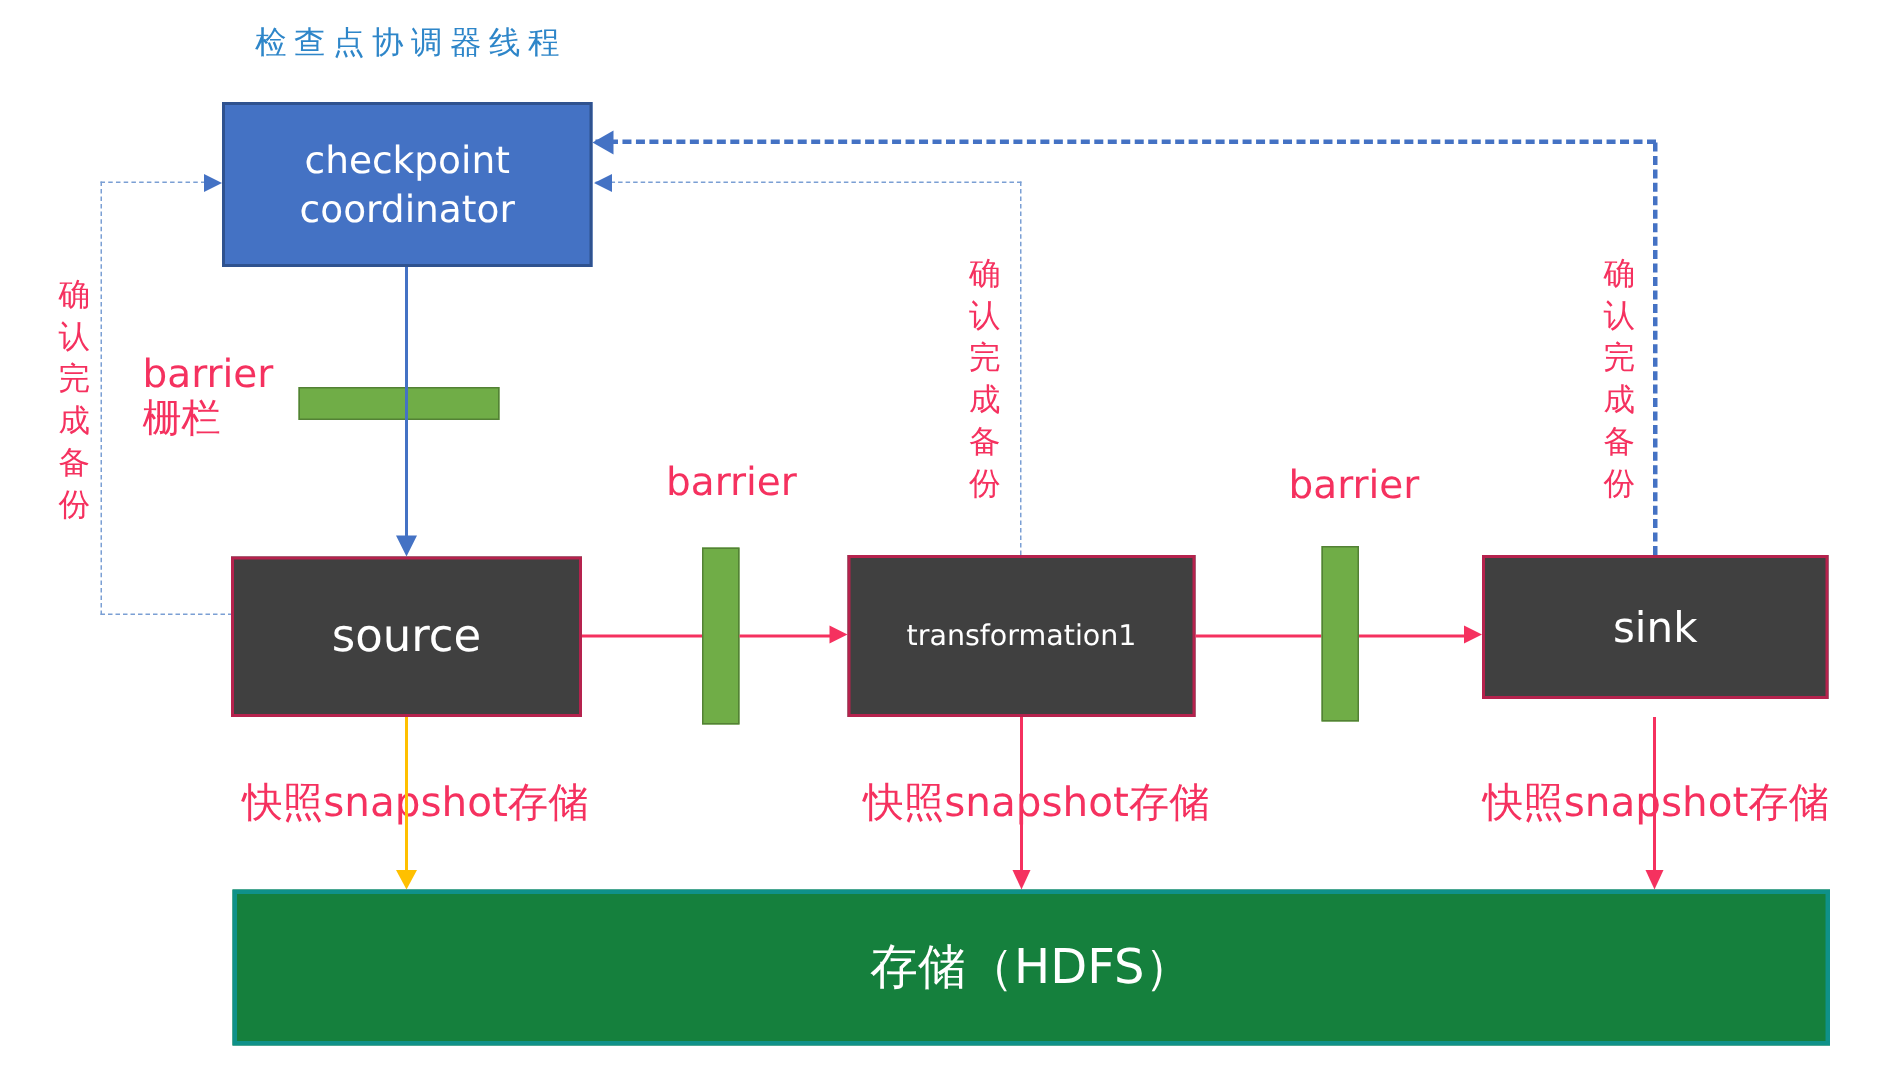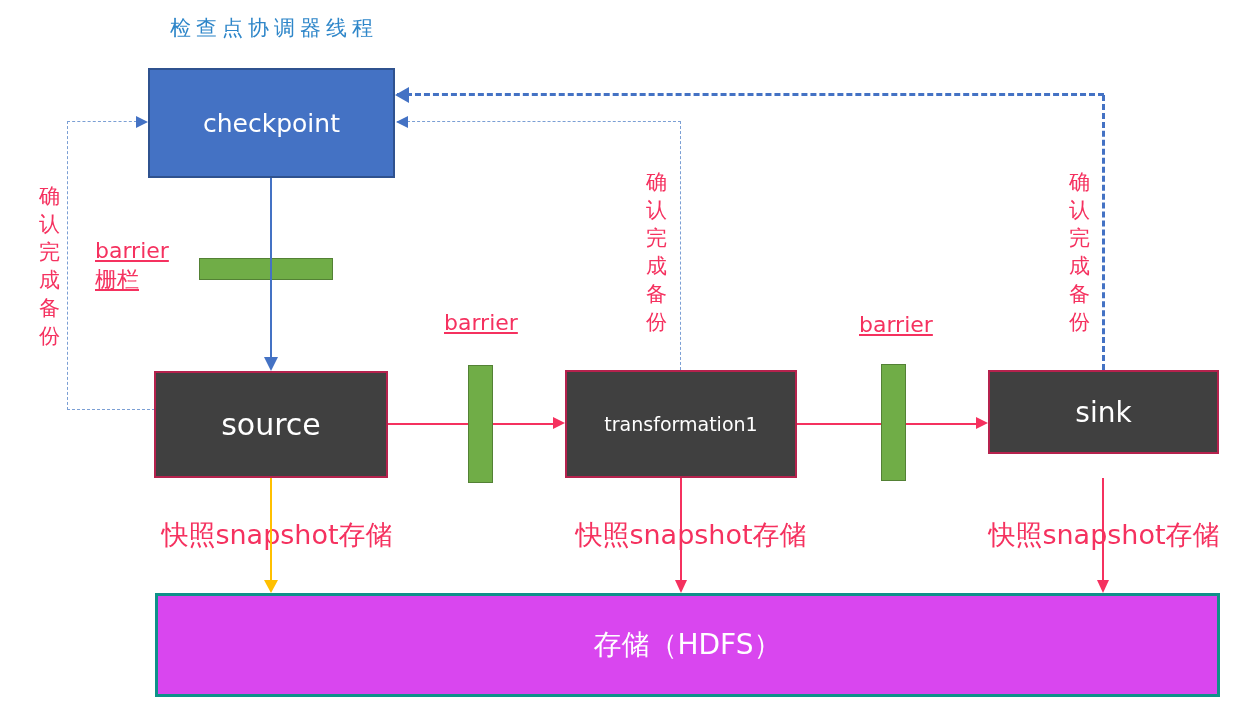--- a/index.html
+++ b/index.html
@@ -5,25 +5,25 @@
   html,body{margin:0;padding:0;background:#ffffff;}
   #canvas{
     position:relative;width:1256px;height:728px;background:#ffffff;overflow:hidden;
     font-family:"DejaVu Sans","Liberation Sans",sans-serif;
   }
   
   .box{position:absolute;box-sizing:border-box;display:flex;flex-direction:column;
        align-items:center;justify-content:center;color:#ffffff;text-align:center;}
   .coord{background:#4472C4;border:2px solid #2F528F;font-size:25px;line-height:33px;}
   .task{background:#404040;border:2px solid #B5224D;}
-  .storage{background:#d946ef;border:3px solid #0F9189;font-size:28px;text-align:right;}
+  .storage{background:#15803d;border:3px solid #0F9189;font-size:32px;text-align:right;}
   .bar{position:absolute;background:#70AD47;border:1px solid #538135;box-sizing:border-box;}
   
   .title{position:absolute;color:#2E86C9;font-size:21px;letter-spacing:5px;white-space:nowrap;}
-  .barrier-label{position:absolute;font-size:22px;line-height:29px;color:#F5315F;white-space:nowrap;text-decoration:underline;}
+  .barrier-label{position:absolute;font-size:26px;line-height:29px;color:#F5315F;white-space:nowrap;}
   .vtext{position:absolute;width:23px;font-size:21px;line-height:28px;color:#F5315F;
          text-align:center;word-break:break-all;}
   .snap{position:absolute;top:517px;width:250px;text-align:center;font-size:27px;
         color:#F5315F;white-space:nowrap;}
   
   .hline{position:absolute;height:2px;background:#F5315F;}
   .vline{position:absolute;width:2px;background:#F5315F;}
   .blue-solid{background:#4472C4;}
   .gold{background:#FFC000;}
   .dash-fine-h{position:absolute;border-top:1px dashed #7B9FD4;height:0;}
@@ -42,20 +42,21 @@
 </style>
 </head>
 <body>
 
 <div id="canvas">
 
   <div class="title" style="left:170px;top:14px;">检查点协调器线程</div>
 
   <div class="box coord" style="left:148px;top:68px;width:247px;height:110px;">
     <span>checkpoint</span>
+    <span>coordinator</span>
   </div>
 
   <div class="dash-fine-h" style="left:67px;top:121px;width:70px;"></div>
   <div class="tri tri-right-blue" style="left:136px;top:116px;"></div>
   <div class="dash-fine-v" style="left:67px;top:121px;height:289px;"></div>
   <div class="dash-fine-h" style="left:67px;top:409px;width:88px;"></div>
 
   <div class="vtext" style="left:38px;top:182px;">确认完成备份</div>
 
   <div class="barrier-label" style="left:95px;top:236px;">
@@ -86,21 +87,21 @@
   <div class="dash-fine-v" style="left:680px;top:121px;height:249px;"></div>
   <div class="tri tri-left-blue" style="left:396px;top:116px;"></div>
   <div class="vtext" style="left:645px;top:168px;">确认完成备份</div>
 
   <div class="hline" style="left:797px;top:423px;width:84px;"></div>
   <div class="bar" style="left:881px;top:364px;width:25px;height:117px;"></div>
   <div class="hline" style="left:906px;top:423px;width:71px;"></div>
   <div class="tri tri-right-pink" style="left:976px;top:417px;"></div>
   <div class="barrier-label" style="left:859px;top:310px;">barrier</div>
 
-  <div class="box task" style="left:988px;top:370px;width:231px;height:84px;font-size:28px;">
+  <div class="box task" style="left:988px;top:370px;width:231px;height:96px;font-size:28px;">
     <span>sink</span>
   </div>
 
   <div class="dash-thick-h" style="left:397px;top:93px;width:707px;"></div>
   <div class="dash-thick-v" style="left:1102px;top:95px;height:275px;"></div>
   <div class="tri tri-left-blue-big" style="left:395px;top:87px;"></div>
   <div class="vtext" style="left:1068px;top:168px;">确认完成备份</div>
 
   <div class="snap" style="left:152px;">快照snapshot存储</div>
   <div class="snap" style="left:566px;">快照snapshot存储</div>

